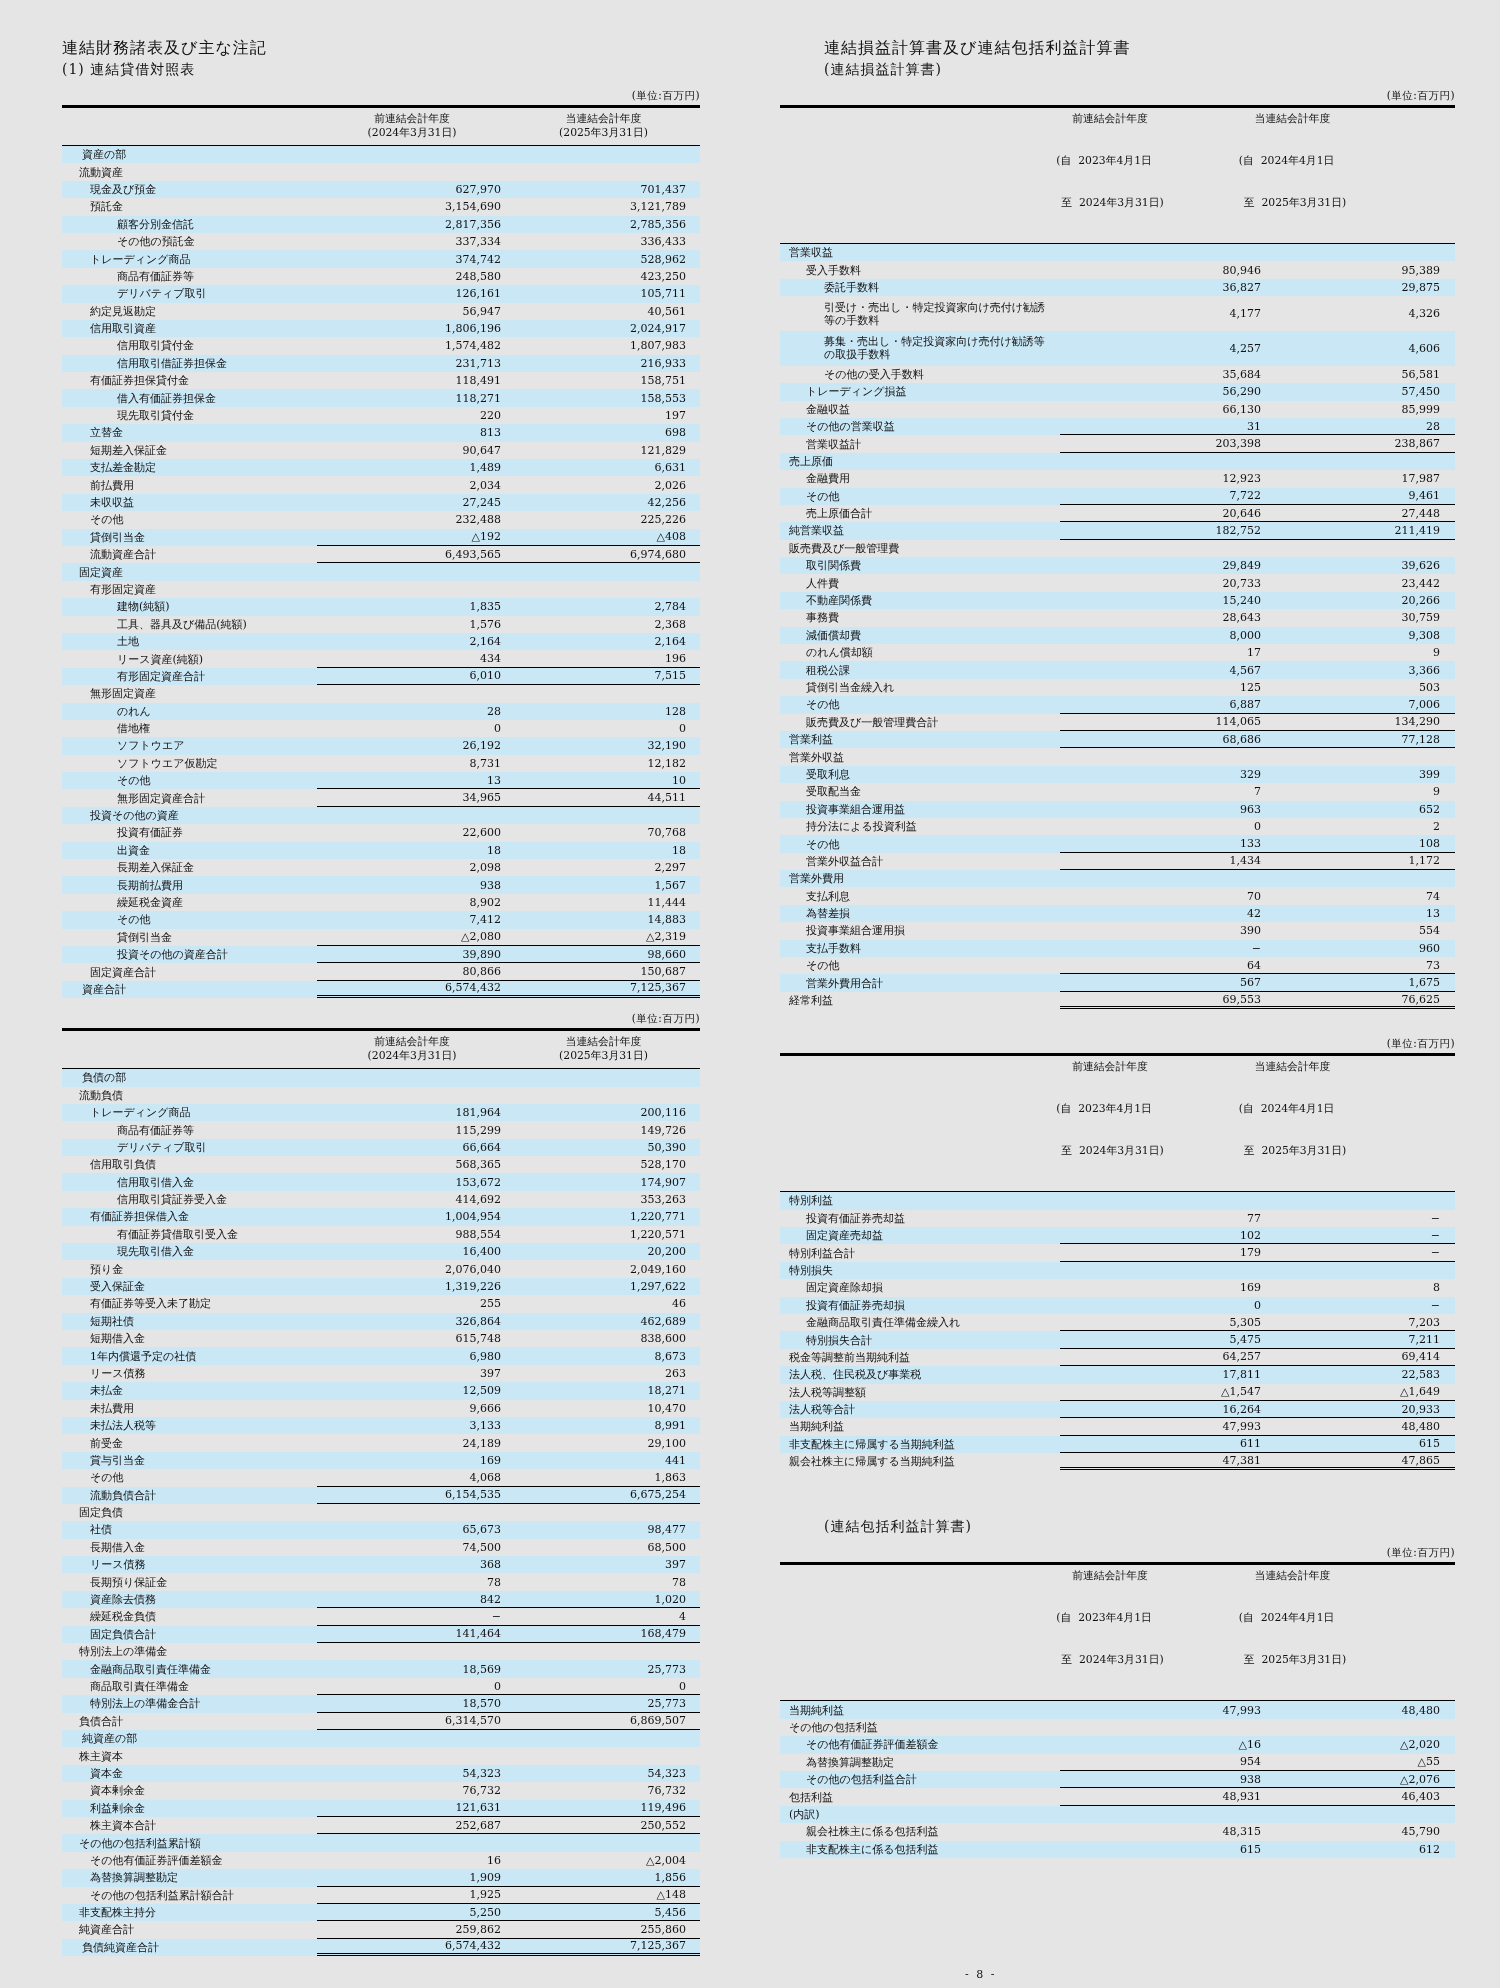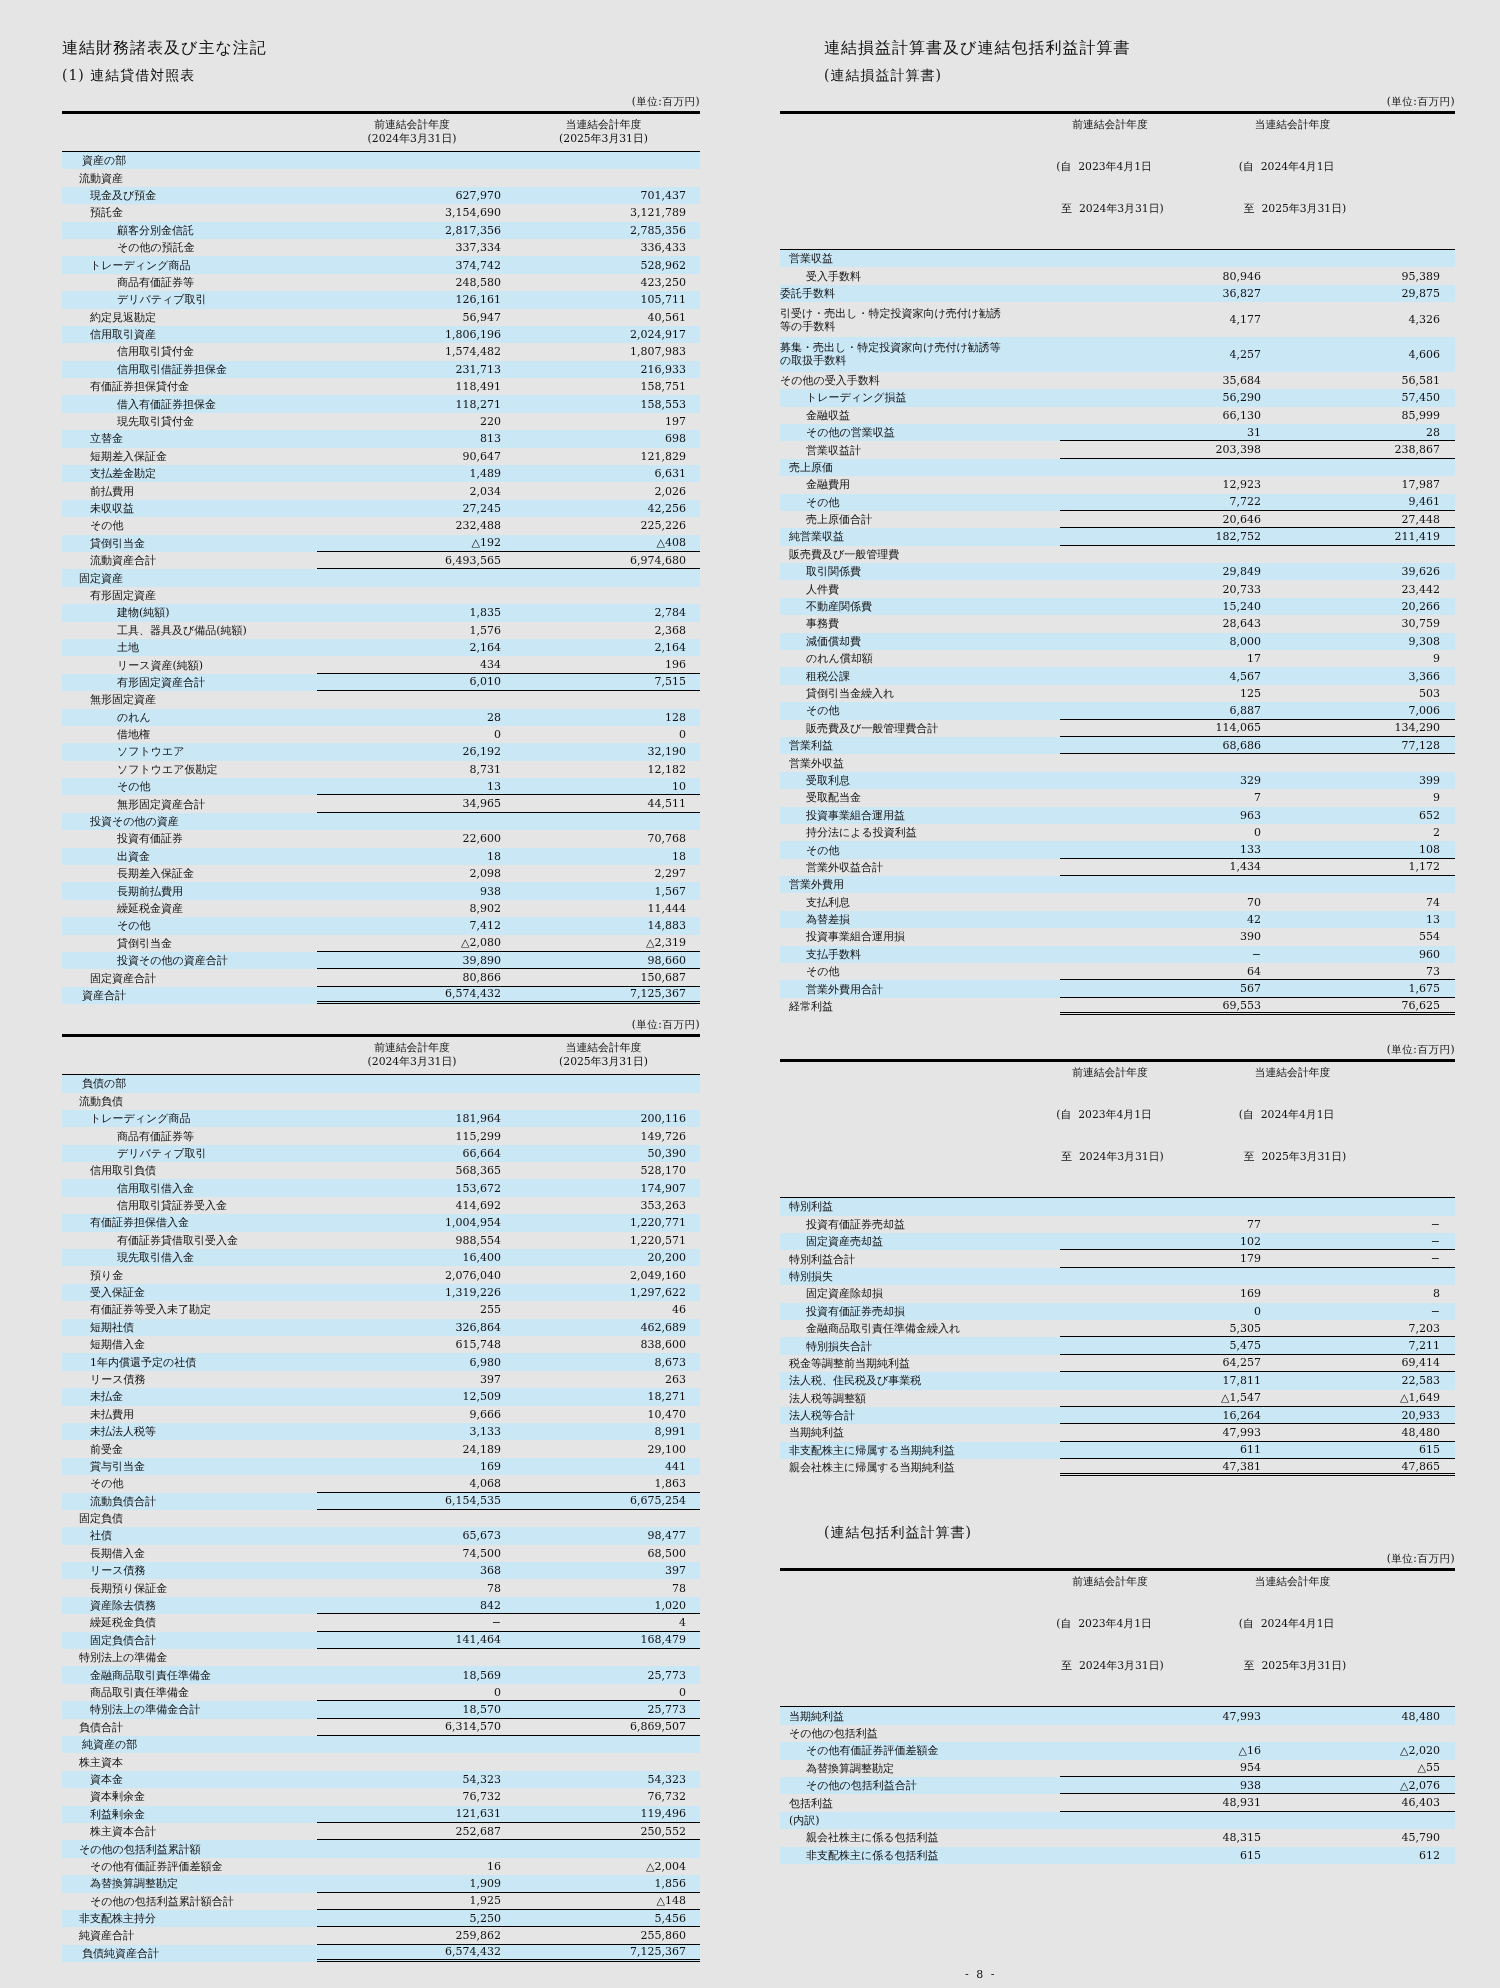--- a/index.html
+++ b/index.html
@@ -2,21 +2,21 @@
 <html lang="ja" style="--band: #cae7f6;"><head>
 <meta charset="utf-8">
 <style>
   html,body{margin:0;padding:0;background:#888;}
   .page{position:relative;width:1500px;height:1988px;background:#e5e5e5;margin:0 auto;
         font-family:"DejaVu Serif","Liberation Serif",serif;color:#111;overflow:hidden;}
   .col{position:absolute;top:38px;}
   .col-left{left:62px;width:638px;}
   .col-right{left:780px;width:675px;}
   .doc-title{font-size:16px;letter-spacing:1px;margin:0;font-weight:400;}
-  .doc-subtitle{font-size:14px;letter-spacing:1px;margin:8px 0 0 0;font-weight:400;}
+  .doc-subtitle{font-size:14px;letter-spacing:1px;margin:2px 0 0 0;font-weight:400;}
   .indent-t{margin-left:44px;}
   .unit-note{font-size:10.5px;text-align:right;margin-top:10px;margin-bottom:2px;letter-spacing:.5px;}
   .fin-table{border-top:3px solid #000;width:100%;}
   .t-head{display:flex;border-bottom:1.5px solid #000;padding:4px 0 5px 0;}
   .t-head .cell{font-size:10.8px;line-height:14px;text-align:center;}
   .t-head .lab{flex:1;}
   .t-row{display:flex;height:17.4px;}
   .t-row.tall{height:34.8px;}
   .t-row.band{background:var(--band,#cae7f6);}
   .cell{box-sizing:border-box;display:flex;align-items:center;}
@@ -35,21 +35,21 @@
   .tbl-left .i3{padding-left:55px;}
   
   .tbl-right .v1{width:205px;padding-right:4px;}
   .tbl-right .v2{width:190px;padding-right:15px;}
   .tbl-right .t-head .lab{flex:0 0 240px;}
   .tbl-right .t-head .h1{width:180px;display:block;}
   .tbl-right .t-head .h2{width:185px;display:block;}
   .tbl-right .t-head .sp{flex:1;}
   .tbl-right .i0{padding-left:9px;}
   .tbl-right .i1{padding-left:26px;}
-  .tbl-right .i2{}
+  .tbl-right .i2{padding-left:44px;}
   .hgroup{width:fit-content;margin:0 auto;text-align:left;white-space:pre;}
   .hl3{padding-left:5px;}
   .gap28{margin-top:28px;}
   .gap48{margin-top:48px;}
   .gap14{margin-top:14px;}
   .page-footer{position:absolute;left:965px;top:1968px;font-size:11px;letter-spacing:2px;}
 </style>
 </head>
 <body>
 

